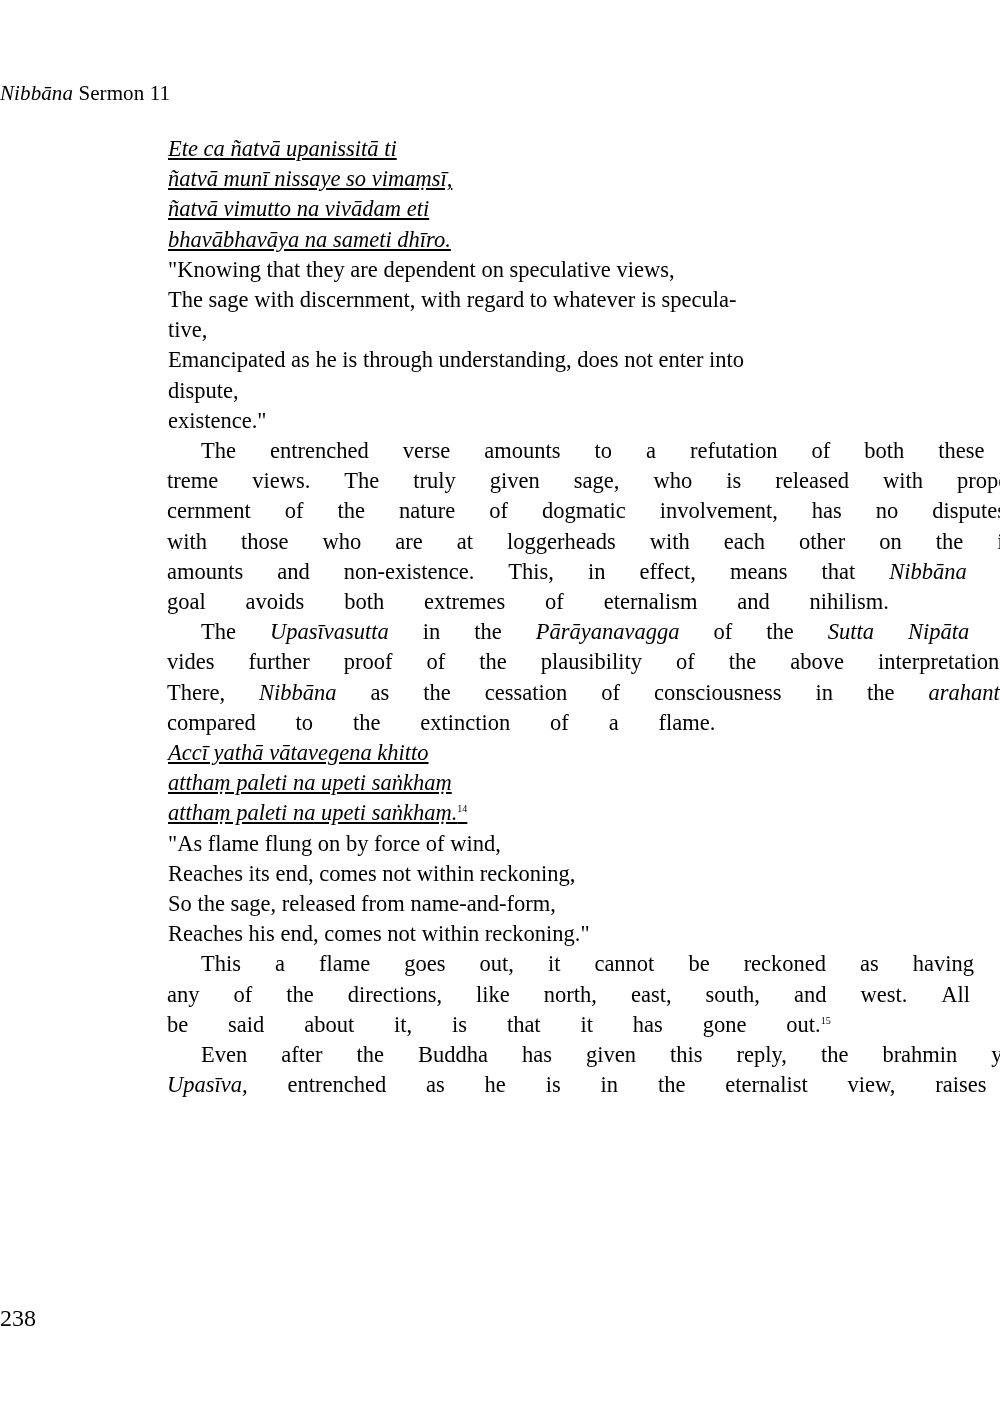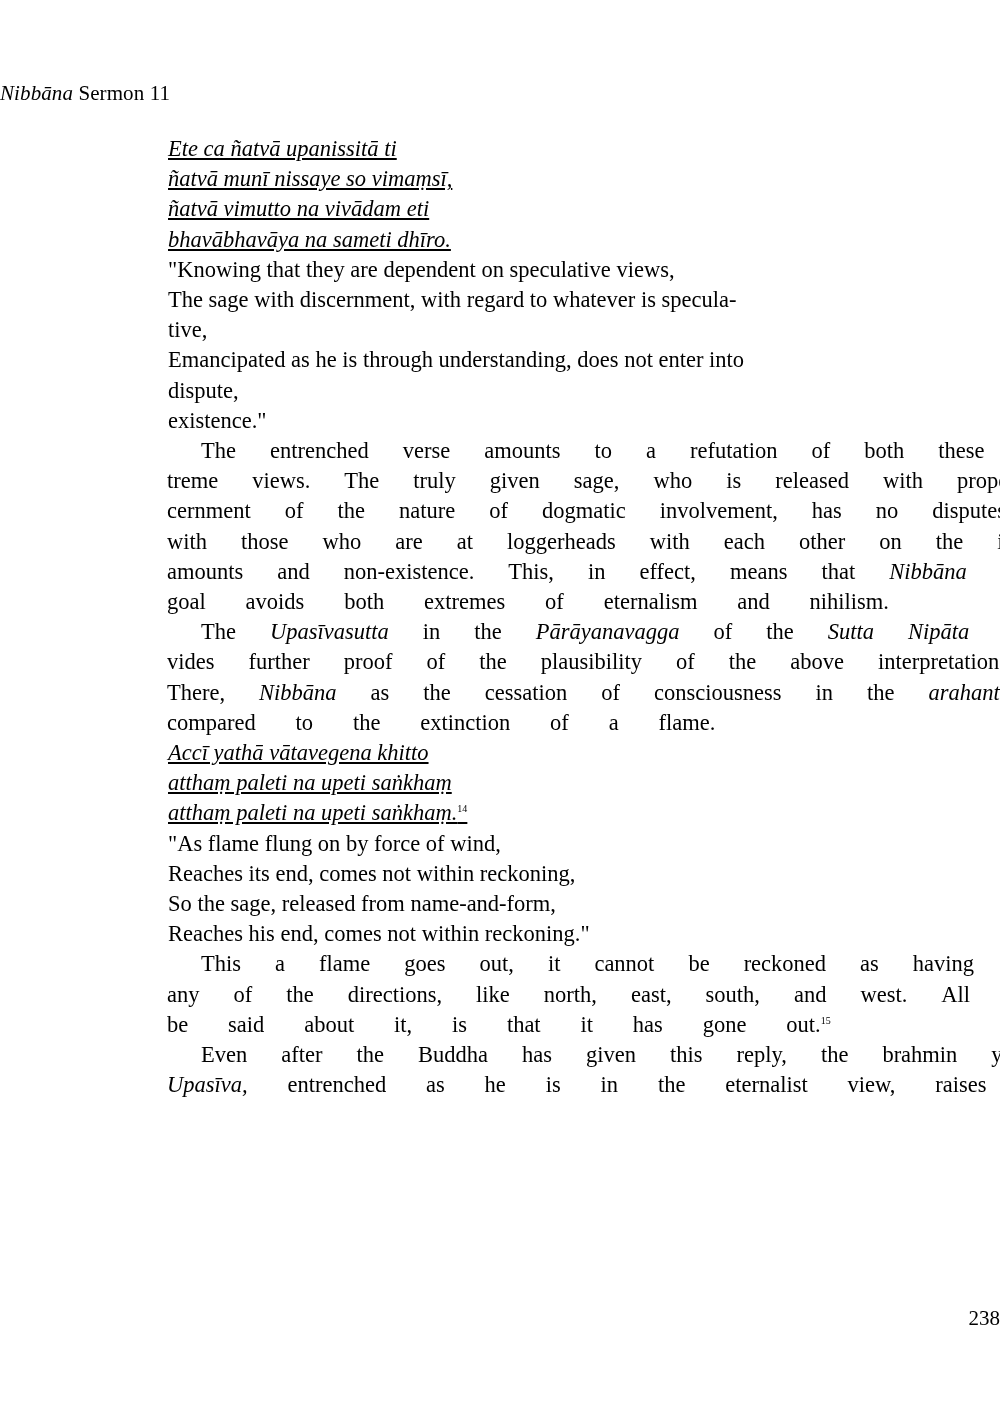--- a/index.html
+++ b/index.html
@@ -96,22 +96,22 @@
     line-height: 0;
     font-style: normal;
   }
 
   
   .folio {
     position: absolute;
     top: 1305px;
     left: 0;
     width: 1000px;
-    text-align: right;
-    font-size: 21px;
+    text-align: left;
+    font-size: 24px;
     line-height: 26px;
   }
 </style>
 </head>
 <body>
 
 <div class="page">
 
   <div class="running-head">
     <span class="it">Nibbāna</span><span> Sermon 11</span>

